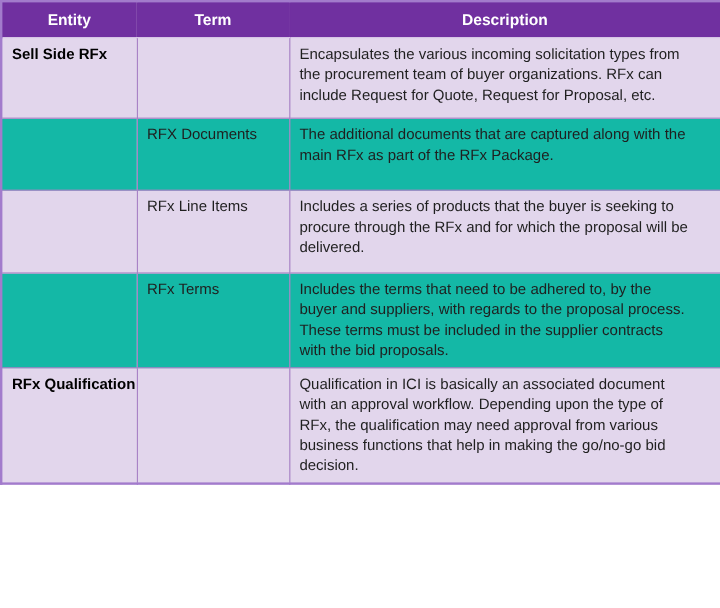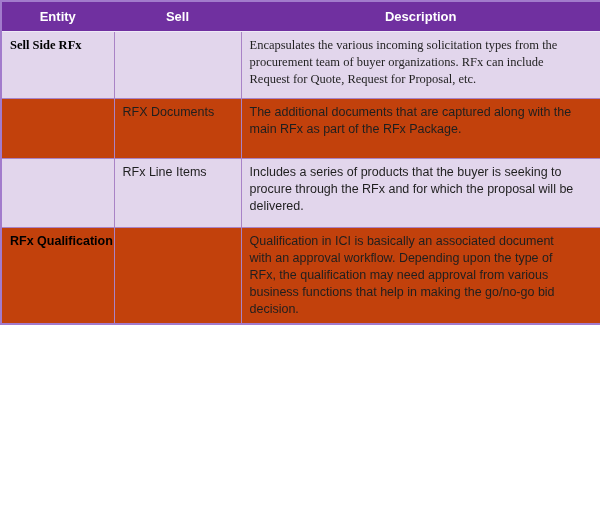--- a/index.html
+++ b/index.html
@@ -37,40 +37,40 @@
     padding: 0 4px;
     border: 1px solid #7030A0;
     border-bottom: 1px solid #EFE9F7;
   }
 
   tbody td {
     border: 1px solid #A983C6;
     vertical-align: top;
     padding: 5px 8px 5px 8px;
     line-height: 17px;
-    background: #c2410c;
+    background: #14b8a6;
   }
   tbody tr:nth-child(odd) td { background: #E2D6EC; }
 
   td.entity {
     font-weight: 700;
     color: #000000;
     white-space: nowrap;
     padding-right: 2px;
   }
   td.term {
     white-space: nowrap;
     padding-right: 2px;
   }
   td.desc {
     padding-right: 23px;
   }
 
   
-  tbody tr:nth-child(1) td { height: 56px; font-family: Liberation Serif, serif; }
+  tbody tr:nth-child(1) td { height: 56px; }
   tbody tr:nth-child(2) td { height: 49px; }
   tbody tr:nth-child(3) td { height: 58px; }
   tbody tr:nth-child(4) td { height: 50px; }
   tbody tr:nth-child(5) td { height: 56px; }
   tbody tr:nth-child(6) td { height: 74px; }
   tbody tr:nth-child(7) td { height: 43px; }
   tbody tr:nth-child(8) td { height: 71px; }
 </style>
 </head>
 <body>
@@ -78,21 +78,21 @@
 <div class="page">
   <table class="glossary">
     <colgroup>
       <col class="c-entity">
       <col class="c-term">
       <col class="c-desc">
     </colgroup>
     <thead>
       <tr>
         <th>Entity</th>
-        <th>Sell</th>
+        <th>Term</th>
         <th>Description</th>
       </tr>
     </thead>
     <tbody id="glossary-body">
   <tr>
     <td class="entity">Sell Side RFx</td>
     <td class="term"></td>
     <td class="desc">Encapsulates the various incoming solicitation types from the procurement team of buyer organizations. RFx can include Request for Quote, Request for Proposal, etc.</td>
   </tr>
 
@@ -103,20 +103,25 @@
   </tr>
 
 
   <tr>
     <td class="entity"></td>
     <td class="term">RFx Line Items</td>
     <td class="desc">Includes a series of products that the buyer is seeking to procure through the RFx and for which the proposal will be delivered.</td>
   </tr>
 
 
+  <tr>
+    <td class="entity"></td>
+    <td class="term">RFx Terms</td>
+    <td class="desc">Includes the terms that need to be adhered to, by the buyer and suppliers, with regards to the proposal process. These terms must be included in the supplier contracts with the bid proposals.</td>
+  </tr>
 
 
   <tr>
     <td class="entity">RFx Qualification</td>
     <td class="term"></td>
     <td class="desc">Qualification in ICI is basically an associated document with an approval workflow. Depending upon the type of RFx, the qualification may need approval from various business functions that help in making the go/no-go bid decision.</td>
   </tr>
 </tbody>
   </table>
 </div>

